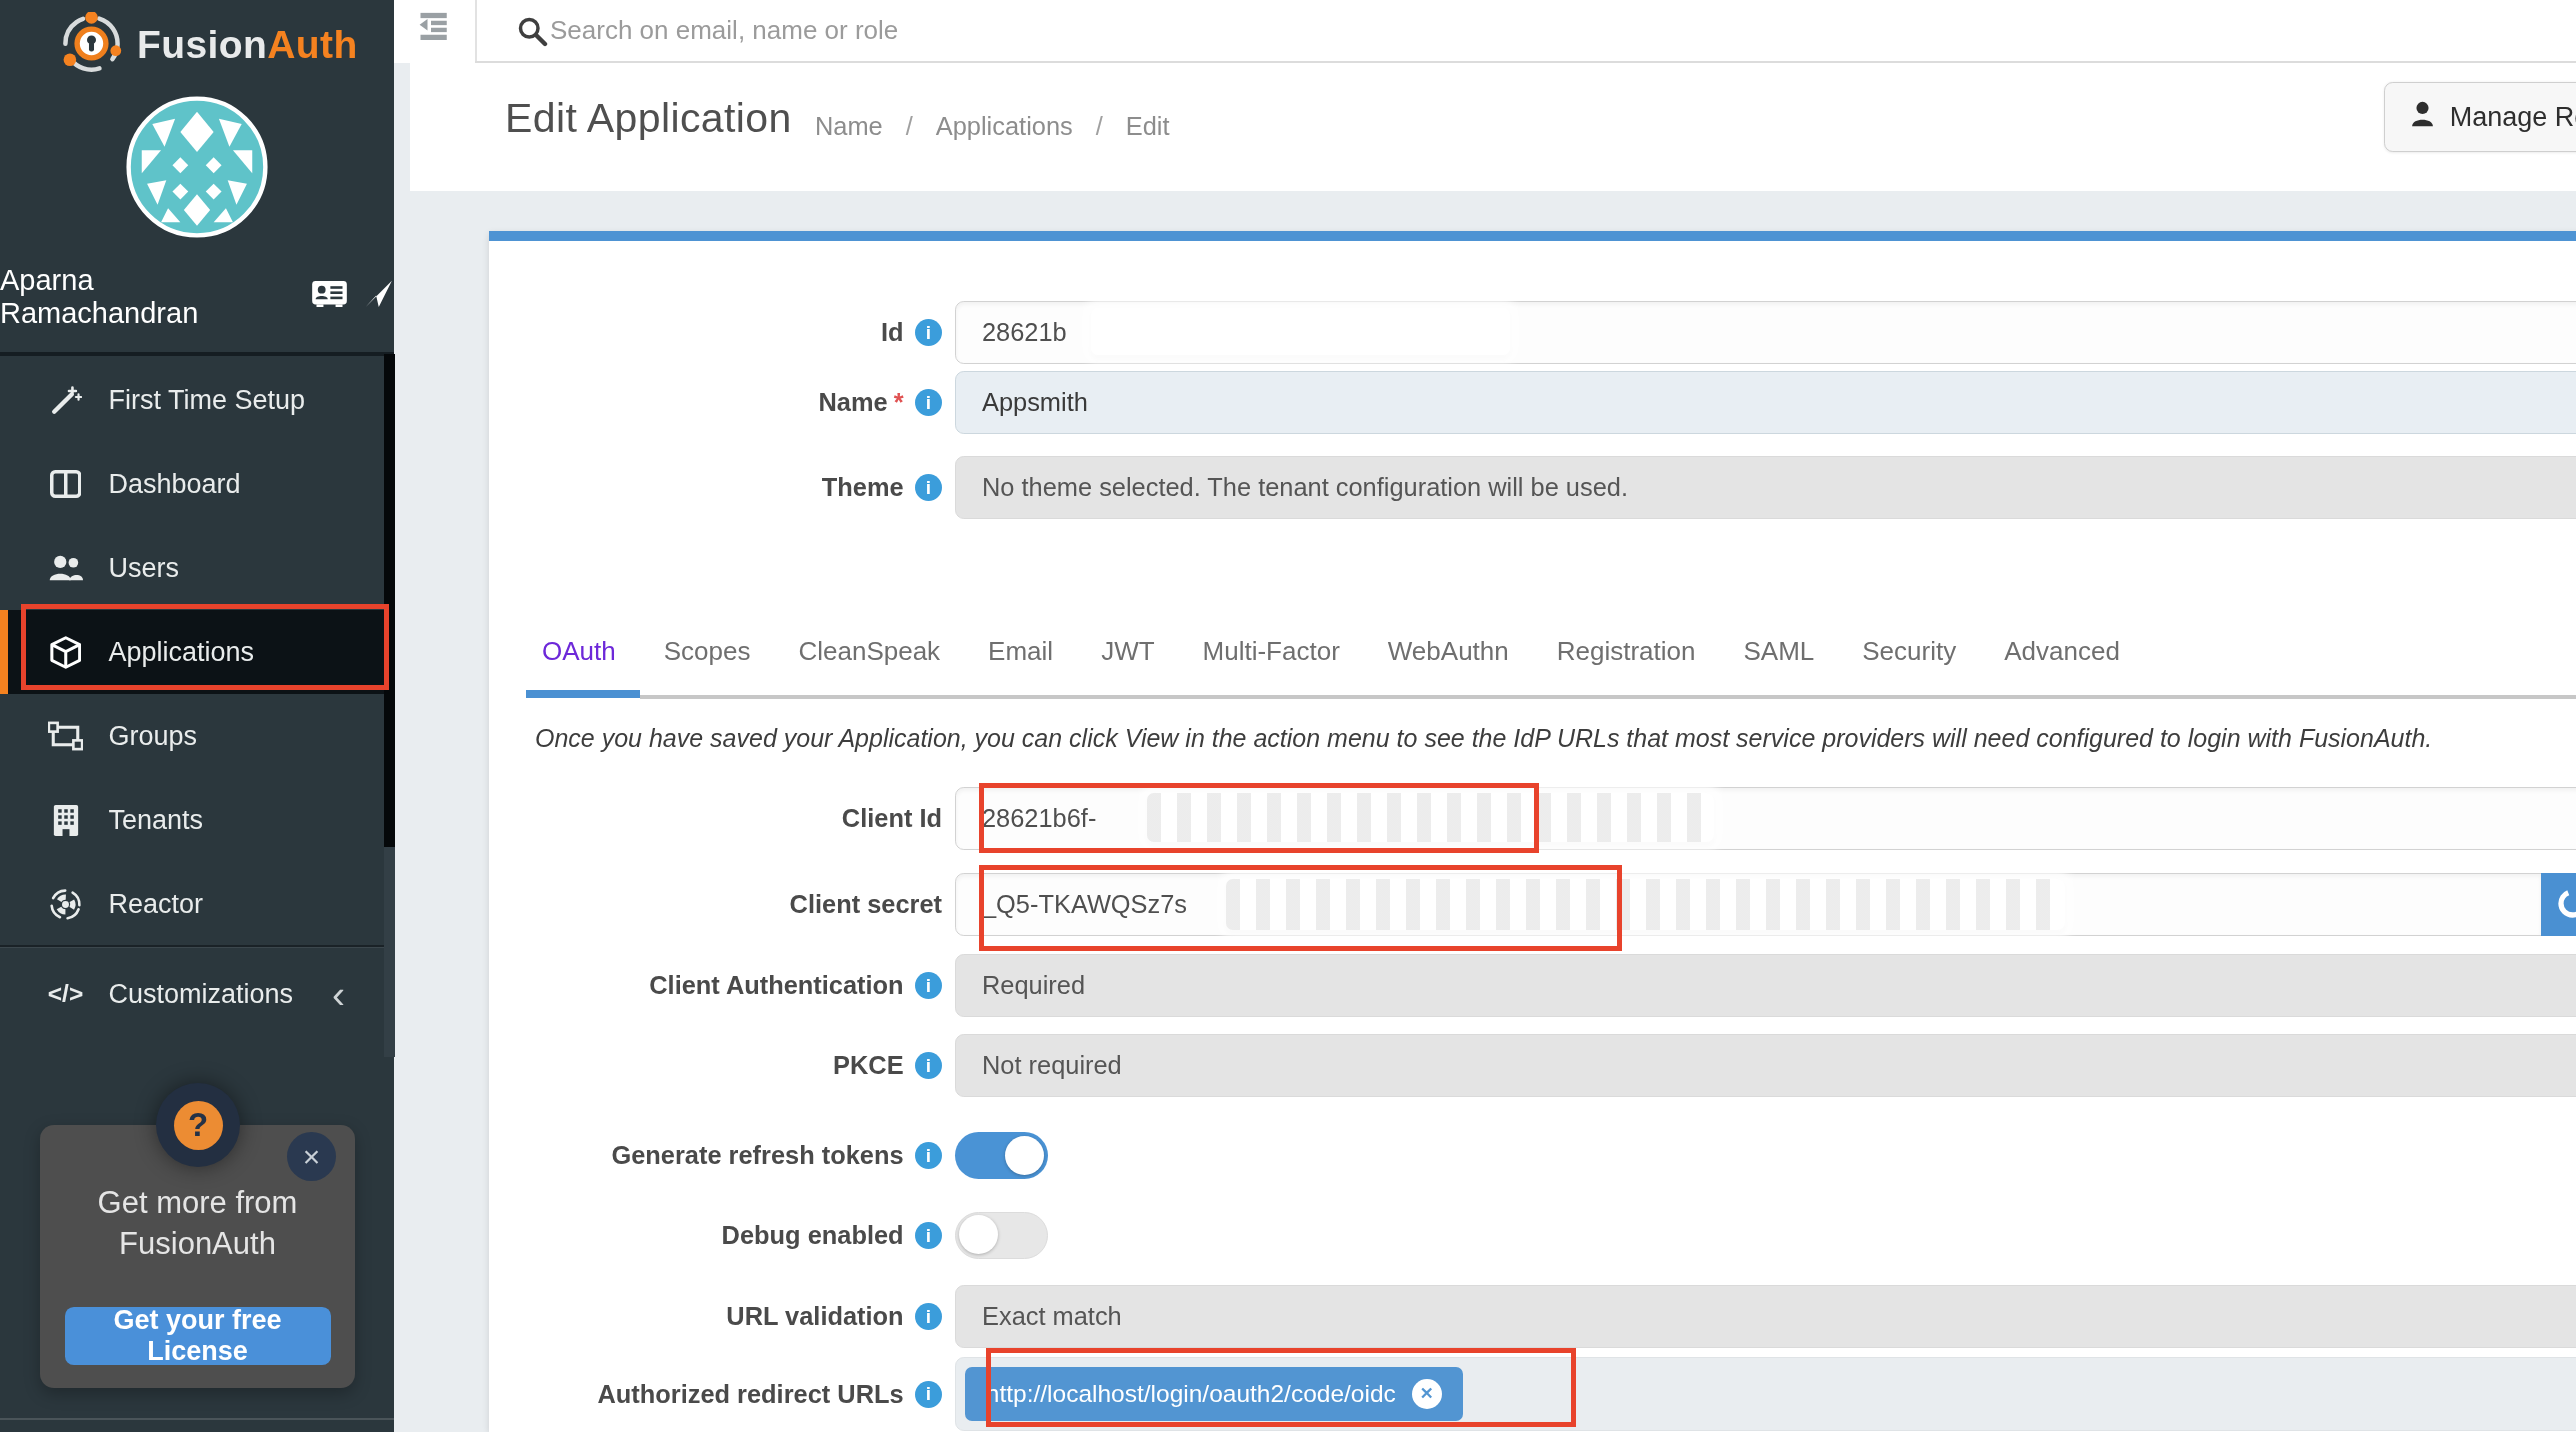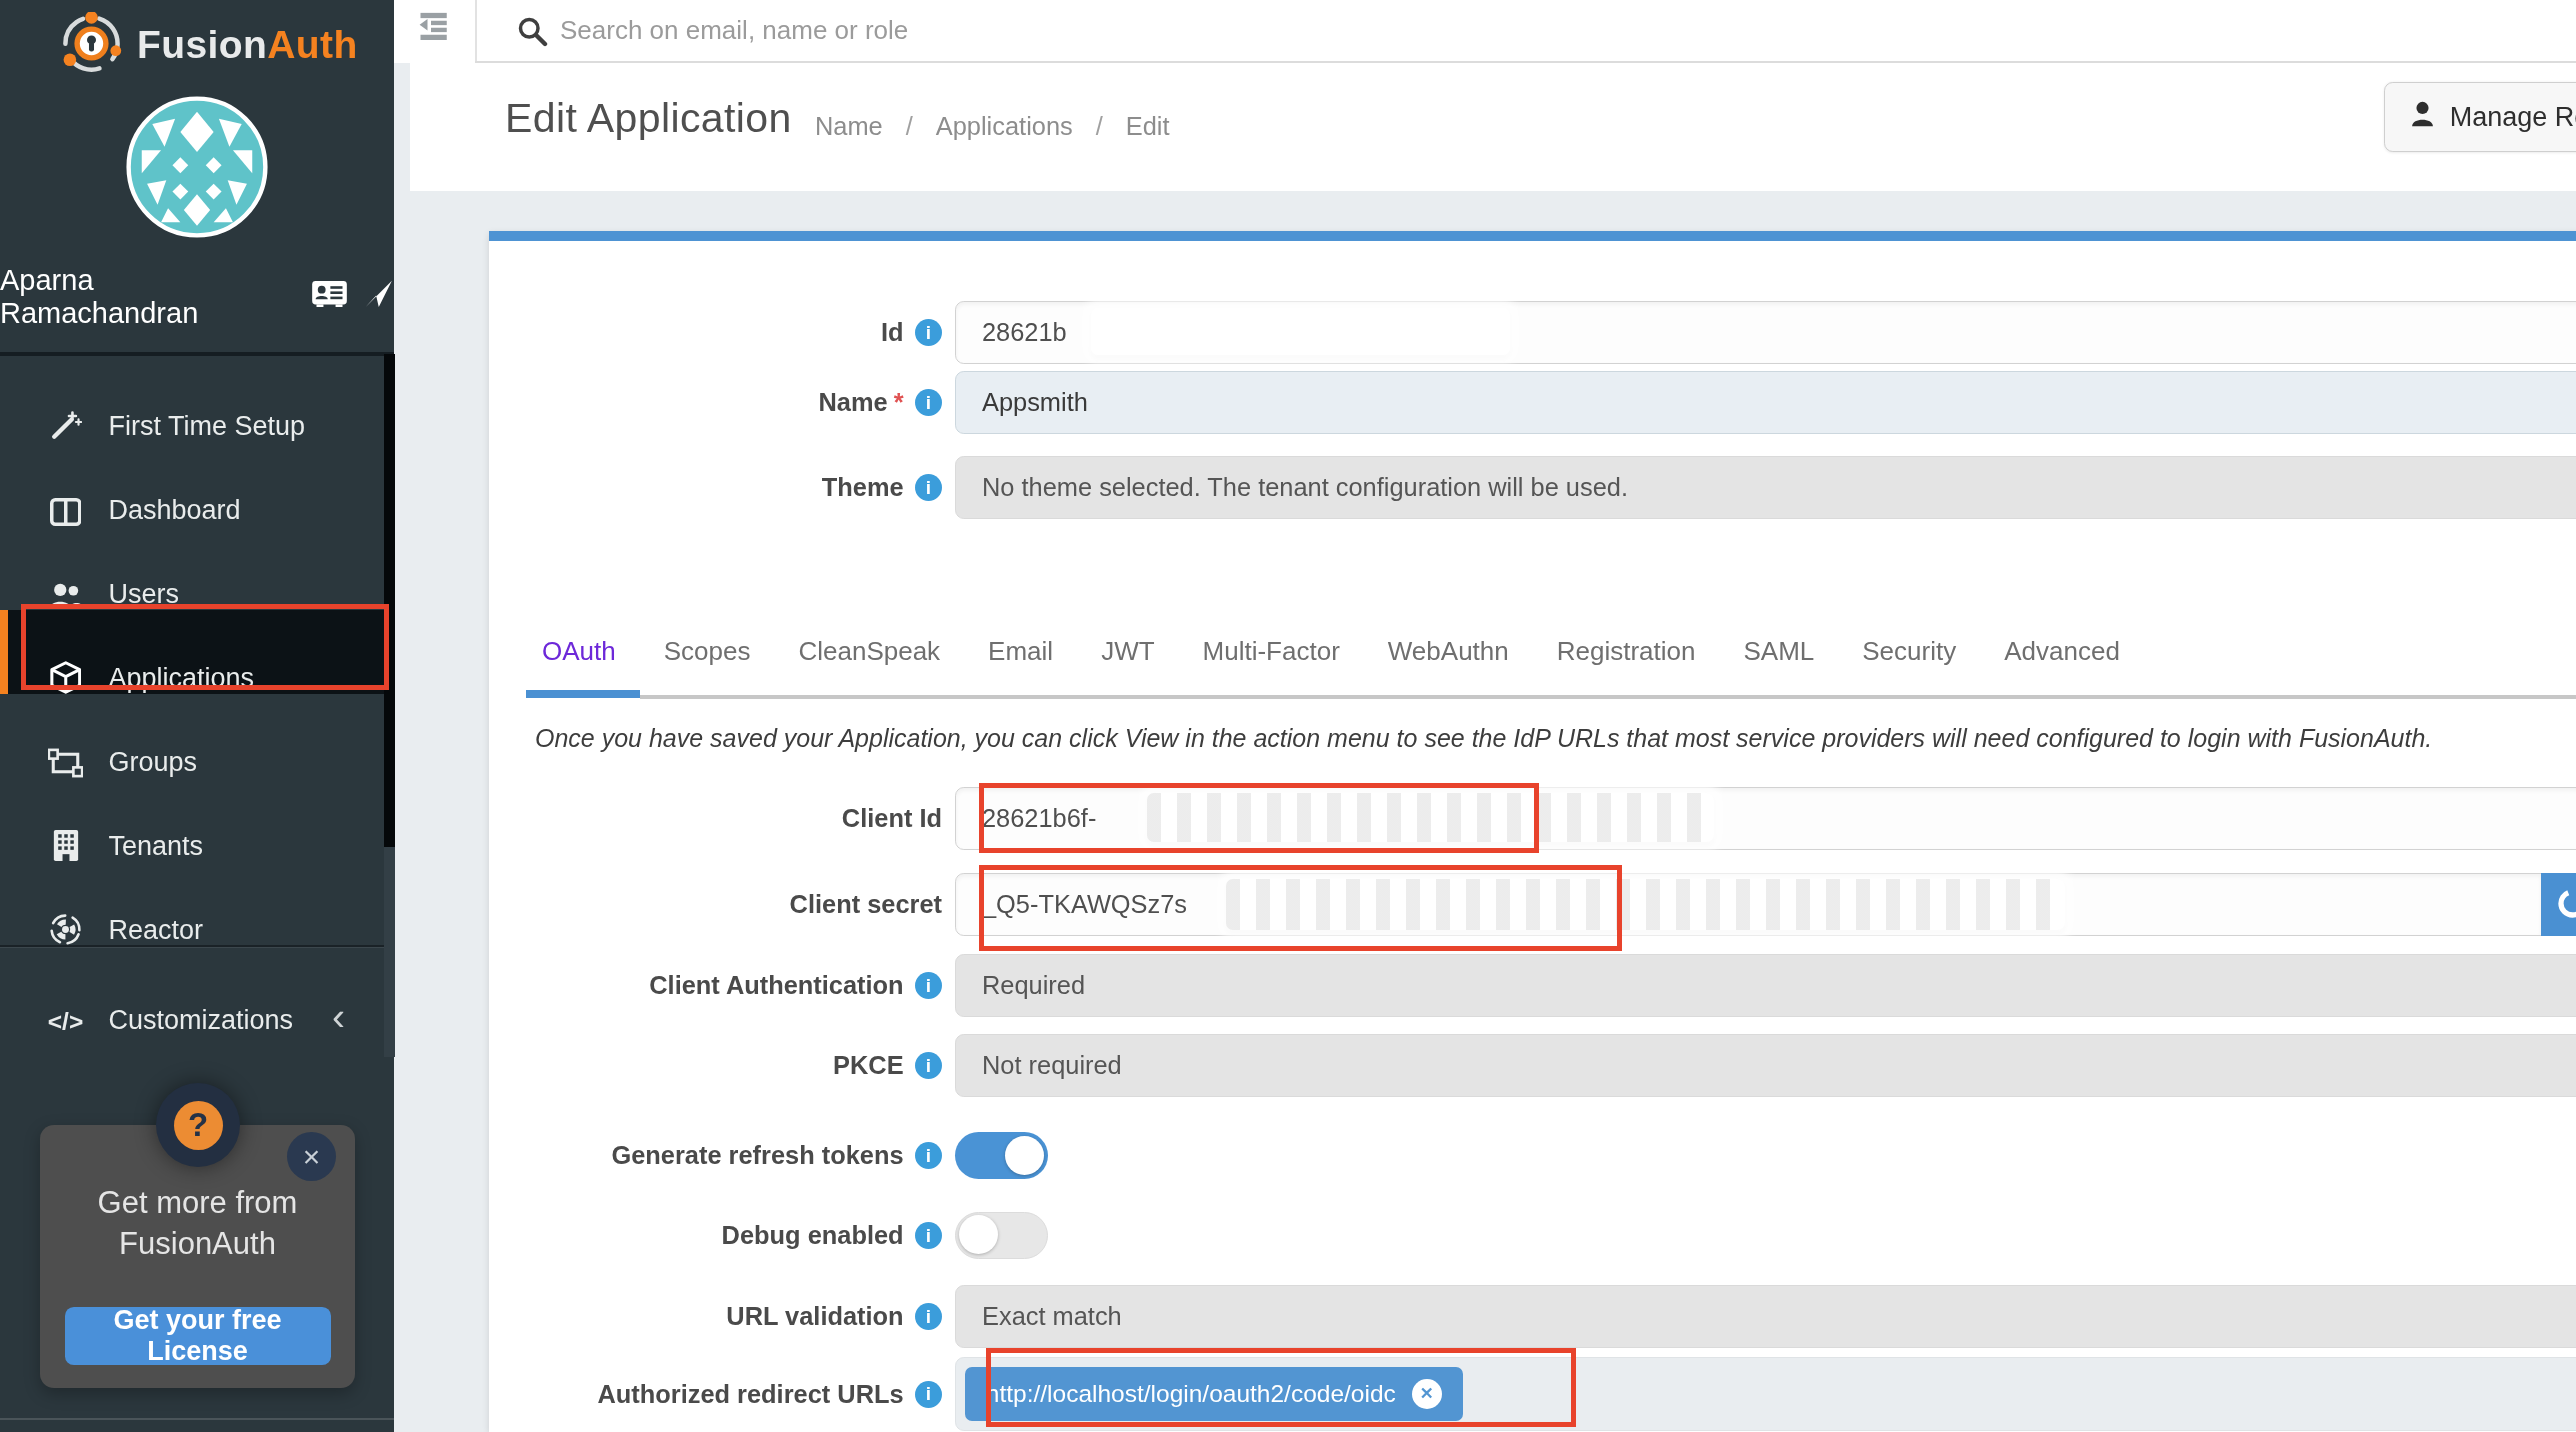--- a/index.html
+++ b/index.html
@@ -9,21 +9,21 @@
   .page { position:relative; width:2576px; height:1432px; background:#e9edf0; overflow:hidden; }
 
   
   .sidebar { position:absolute; left:0; top:0; width:394px; height:1432px; background:#2b373d; z-index:2; }
   .logo { position:absolute; left:60px; top:12.3px; display:flex; align-items:center; gap:14px; }
   .logo-text { font-size:39px; font-weight:700; letter-spacing:0.4px; color:#e8eaeb; }
   .logo-text .auth { color:#f58220; }
   .avatar-wrap { position:absolute; left:126px; top:96px; width:142px; height:142px; }
   .username { position:absolute; left:0; top:264px; width:394px; display:flex; justify-content:center; align-items:center; gap:15.8px; font-size:29px; color:#ffffff; }
   .nav-top-divider { position:absolute; left:0; top:352px; width:394px; height:3.5px; background:#151d22; }
-  .nav-item { position:absolute; left:0; width:384px; height:84px; display:flex; align-items:flex-end; gap:24.5px; padding-left:47px; font-size:27px; color:#e9ecec; cursor:pointer; }
+  .nav-item { position:absolute; left:0; width:384px; height:84px; display:flex; align-items:center; gap:24.5px; padding-left:47px; font-size:27px; color:#e9ecec; cursor:pointer; }
   .nav-item .ico { width:37px; display:flex; justify-content:center; align-items:center; }
   .nav-item.active { background:#0c1216; border-left:8.8px solid #f58220; padding-left:39px; width:394px; }
   .nav-item .chev { margin-left:auto; padding-right:39px; font-size:39px; color:#cfd4d6; line-height:1; }
   .nav-sep { position:absolute; left:0; top:945px; width:394px; height:2.6px; background:#1a2227; border-bottom:1.8px solid #3c474d; }
   .scroll-strip-a { position:absolute; left:384px; top:354px; width:10.5px; height:493px; background:#05080a; }
   .scroll-strip-b { position:absolute; left:384px; top:847px; width:10.5px; height:210px; background:#333f46; }
   .sidebar-bottom-line { position:absolute; left:0; top:1418px; width:394px; height:1.8px; background:#4a5459; }
 
   
   .promo { position:absolute; left:40px; top:1125px; width:315px; height:263px; background:#4e4e4e; border-radius:14px; box-shadow:0 5.3px 15.8px rgba(0,0,0,.25); }
@@ -32,21 +32,21 @@
   .promo-close { position:absolute; right:19px; top:7px; width:49px; height:49px; border-radius:50%; background:#2a3950; color:#c9d0d7; font-size:30px; display:flex; align-items:center; justify-content:center; cursor:pointer; }
   .promo-title { margin-top:58px; text-align:center; color:#e5e5e5; font-size:31px; line-height:1.32; }
   .promo-btn { position:absolute; left:24.5px; right:24.5px; bottom:23px; height:58px; background:#4a90d9; border:none; border-radius:8.8px; color:#fff; font-size:27px; font-weight:700; font-family:"Liberation Sans",sans-serif; display:flex; align-items:center; justify-content:center; cursor:pointer; }
 
   
   .topbar { position:absolute; left:394px; top:0; width:2182px; height:63px; background:#ffffff; z-index:1; }
   .tb-collapse { position:absolute; left:23px; top:10.5px; width:31.5px; height:30px; cursor:pointer; }
   .tb-divider { position:absolute; left:81px; top:0; width:1.8px; height:63px; background:#e2e2e2; }
   .tb-border { position:absolute; left:81px; right:0; bottom:0; height:1.8px; background:#dcdcdc; }
   .tb-search-icon { position:absolute; left:123px; top:15.8px; }
-  .search-input { position:absolute; left:166px; top:0; width:876px; height:61px; border:none; outline:none; font-size:26px; color:#8b5cf6; font-family:"Liberation Sans",sans-serif; background:transparent; }
+  .search-input { position:absolute; left:156px; top:0; width:876px; height:61px; border:none; outline:none; font-size:26px; color:#8b5cf6; font-family:"Liberation Sans",sans-serif; background:transparent; }
   .search-input::placeholder { color:#9b9b9b; }
 
   
   .header { position:absolute; left:394px; top:63px; width:2182px; height:128px; background:#ffffff; z-index:1;margin-left:16px; }
   .page-title { position:absolute; left:95px; top:31.5px; font-size:41px; font-weight:400; color:#4f4f4f; letter-spacing:0.4px; }
   .breadcrumb { position:absolute; left:405px; top:49px; display:flex; gap:23px; font-size:25.4px; color:#8d8d8d; align-items:center; }
   .breadcrumb .sep { color:#a0a0a0; }
   .manage-btn { position:absolute; left:1974px; top:19px; height:70px; display:flex; align-items:center; gap:15.8px; padding:0 26px; background:#f7f7f7; border:1.8px solid #cfcfcf; border-radius:8.8px; font-size:27px; color:#2e2e2e; box-shadow:0 0.9px 2.6px rgba(0,0,0,.08); cursor:pointer; white-space:nowrap; }
 
   

